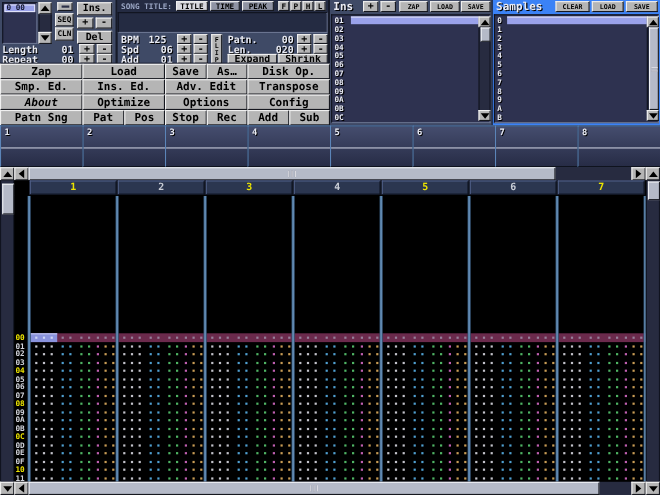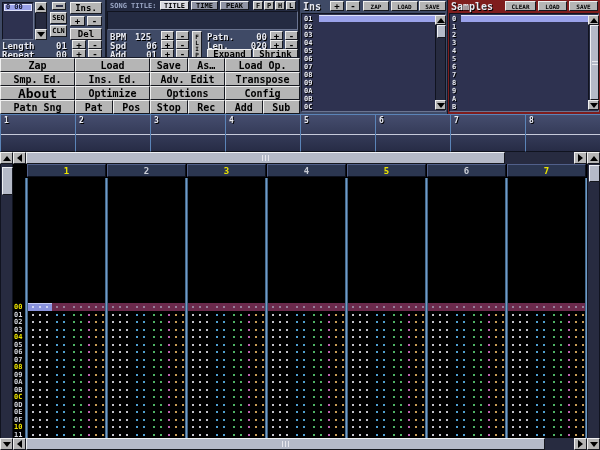--- a/index.html
+++ b/index.html
@@ -206,21 +206,21 @@
         <div class="thumb" style="position:absolute;left:1px;top:0;width:9px;height:13px;"></div>
       </div>
       <div class="abs btn" style="left:133px;top:86px;width:11px;height:10px;">
           <span class="tri tri-down"></span>
         </div>
     </div>
   </div>
 
   <div class="abs panelline" style="left:447px;top:0;width:1px;height:114px;"></div>
 
-  <div class="abs" style="left:448px;top:0;width:152px;height:114px;background:#7f1d1d;">
+  <div class="abs" style="left:448px;top:0;width:152px;height:114px;background:#3b82f6;">
     <div class="abs whitetx" style="left:3px;top:1px;font-size:10px;">Samples</div>
     <div class="abs btn" style="left:57px;top:1px;width:31px;height:10px;font-size:6px;">CLEAR</div>
     <div class="abs btn" style="left:90px;top:1px;width:29px;height:10px;font-size:6px;">LOAD</div>
     <div class="abs btn" style="left:121px;top:1px;width:29px;height:10px;font-size:6px;">SAVE</div>
     <div class="abs inset listbg" style="left:1px;top:13px;width:150px;height:99px;">
       <div id="smp-items" class="abs" style="left:1px;top:1px;width:137px;height:96px;">
           <div style="position: absolute; left: 0px; top: 0px; width: 100%; height: 8px;">
             <div class="whitetx" style="position: absolute; left: 1px; top: 0px; font-size: 7px; line-height: 8px;">0</div>
             <div style="position: absolute; left: 10px; top: 0px; right: 0px; height: 7px; background: rgb(154, 162, 234); border-top: 1px solid rgb(223, 226, 248);"></div>
           </div>
@@ -274,26 +274,26 @@
         </div>
     </div>
   </div>
 
   <div class="abs panelline" style="left:0;top:57px;width:300px;height:1px;"></div>
   <div id="main-grid" class="abs" style="left:0;top:58px;width:300px;height:56px;display:grid;grid-template-columns:repeat(8,1fr);grid-auto-rows:14px;gap:0;background:#333a52;">
       <div class="btn" style="grid-column: span 2; font-size: 10px;">Zap</div>
       <div class="btn" style="grid-column: span 2; font-size: 10px;">Load</div>
       <div class="btn" style="grid-column: span 1; font-size: 10px;">Save</div>
       <div class="btn" style="grid-column: span 1; font-size: 10px;">As…</div>
-      <div class="btn" style="grid-column: span 2; font-size: 10px;">Load Op.</div>
+      <div class="btn" style="grid-column: span 2; font-size: 10px;">Disk Op.</div>
       <div class="btn" style="grid-column: span 2; font-size: 10px;">Smp. Ed.</div>
       <div class="btn" style="grid-column: span 2; font-size: 10px;">Ins. Ed.</div>
       <div class="btn" style="grid-column: span 2; font-size: 10px;">Adv. Edit</div>
       <div class="btn" style="grid-column: span 2; font-size: 10px;">Transpose</div>
-      <div class="btn" style="grid-column: span 2; font-size: 13px;">About</div>
+      <div class="btn" style="grid-column: span 2; font-size: 10px; font-style: italic;">About</div>
       <div class="btn" style="grid-column: span 2; font-size: 10px;">Optimize</div>
       <div class="btn" style="grid-column: span 2; font-size: 10px;">Options</div>
       <div class="btn" style="grid-column: span 2; font-size: 10px;">Config</div>
       <div class="btn" style="grid-column: span 2; font-size: 10px;">Patn Sng</div>
       <div class="btn" style="grid-column: span 1; font-size: 10px;">Pat</div>
       <div class="btn" style="grid-column: span 1; font-size: 10px;">Pos</div>
       <div class="btn" style="grid-column: span 1; font-size: 10px;">Stop</div>
       <div class="btn" style="grid-column: span 1; font-size: 10px;">Rec</div>
       <div class="btn" style="grid-column: span 1; font-size: 10px;">Add</div>
       <div class="btn" style="grid-column: span 1; font-size: 10px;">Sub</div>

